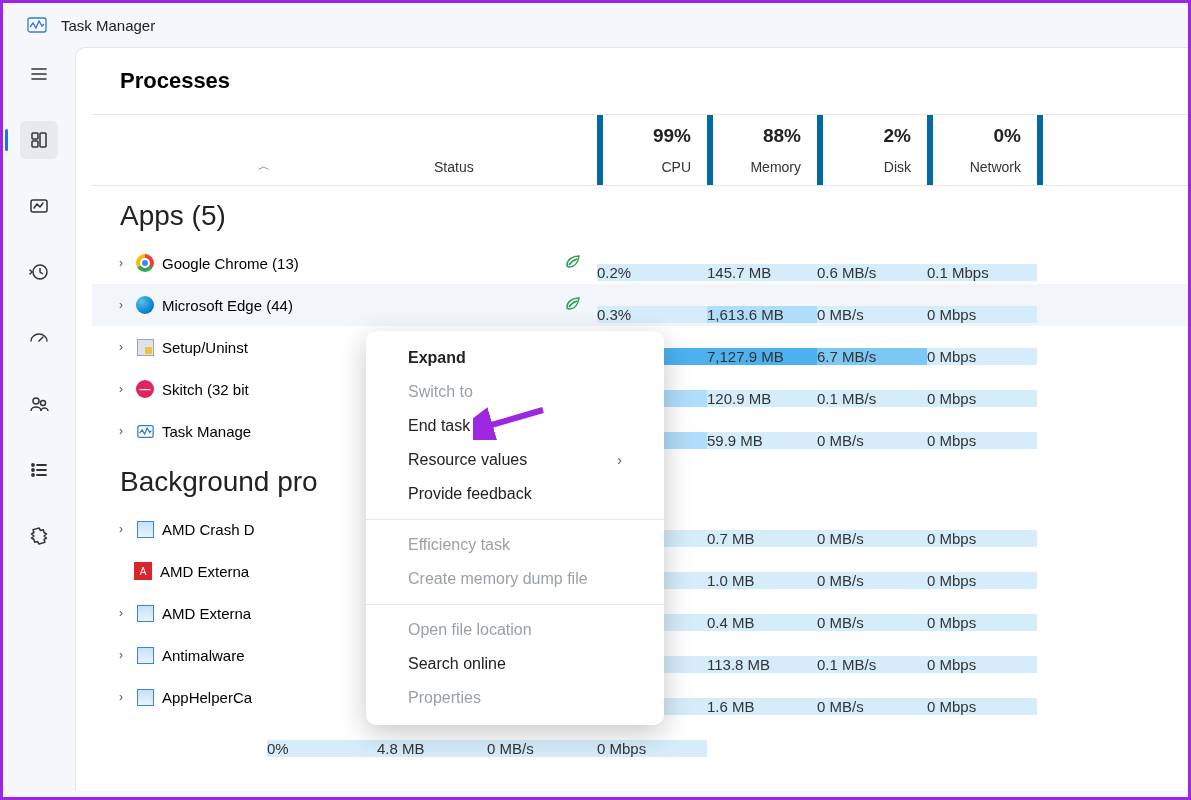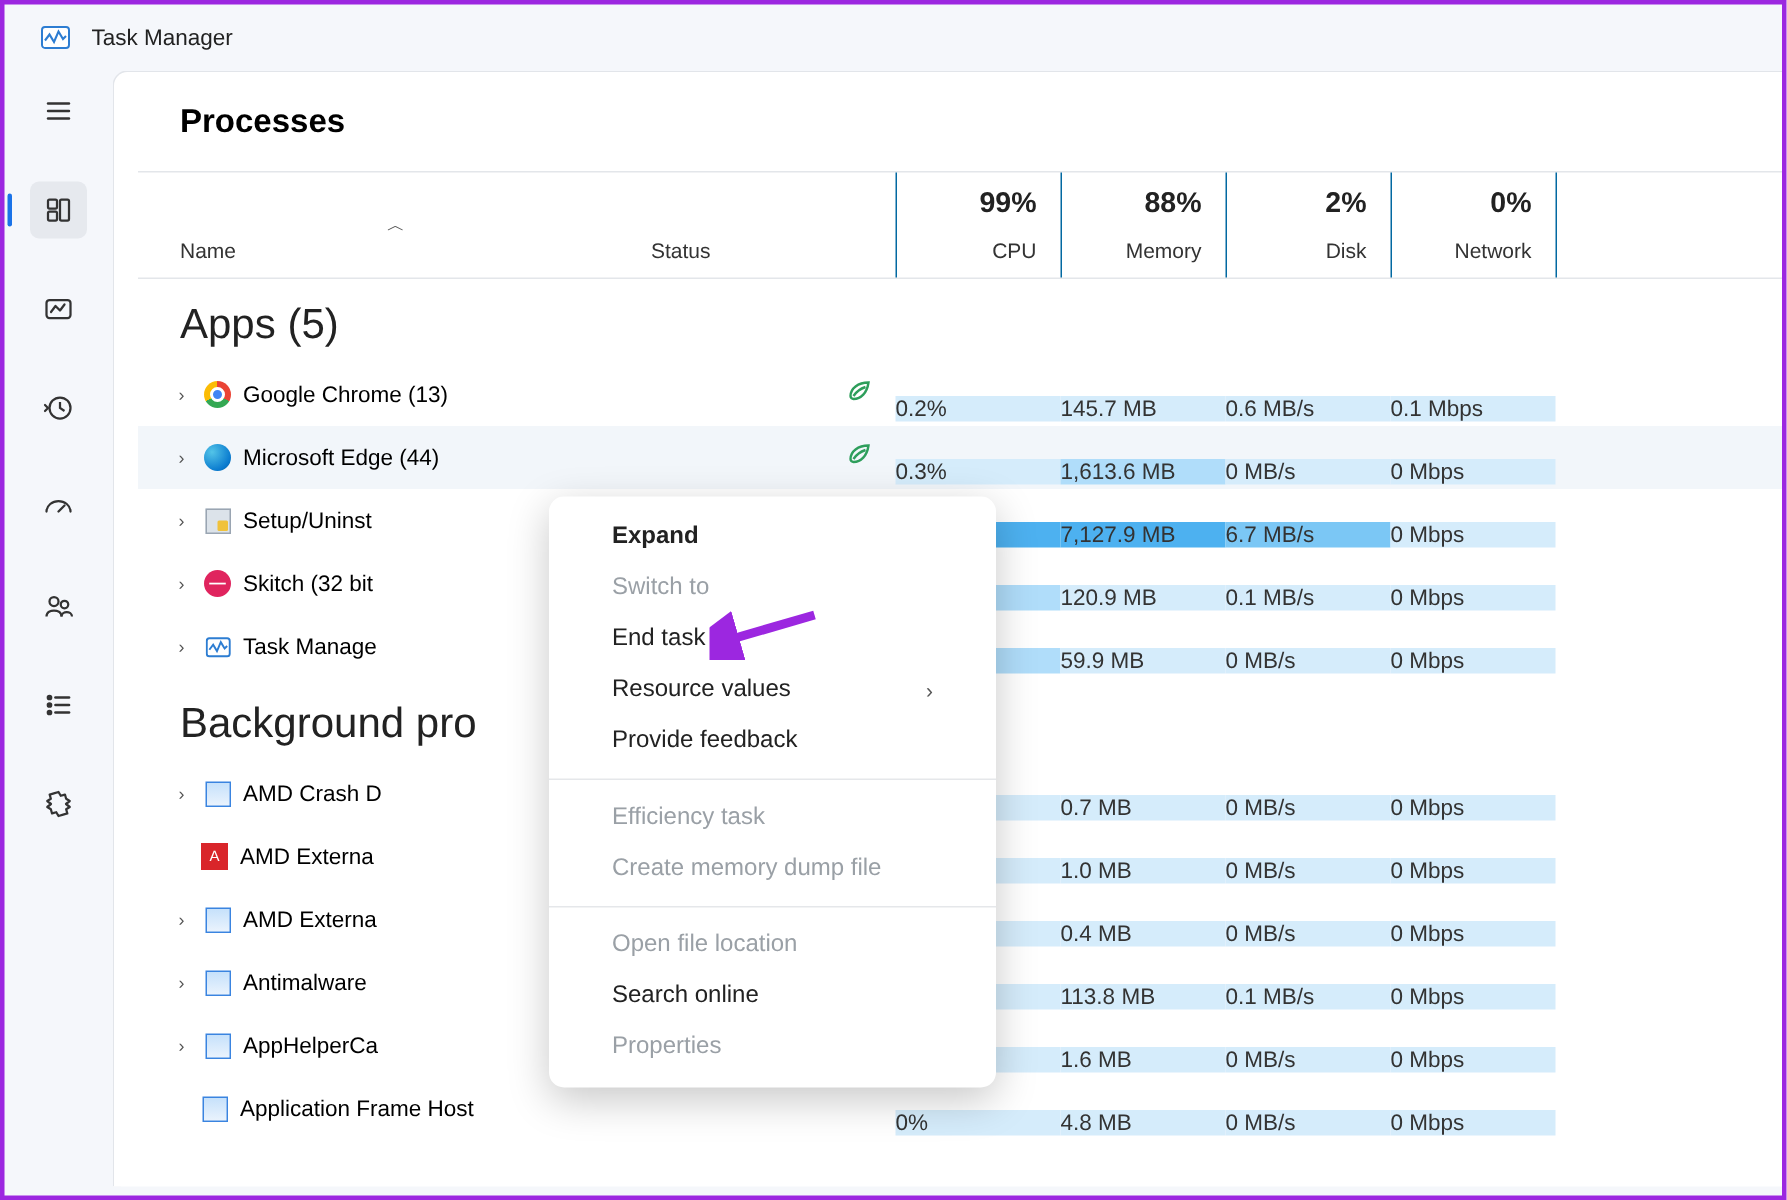--- a/index.html
+++ b/index.html
@@ -21,21 +21,21 @@
 .page-title { font-size: 22px; font-weight: 700; padding: 20px 28px; }
 
 .table { width: 100%; }
 .thead { display:flex; border-bottom:1px solid #e3e6ea; border-top:1px solid #e3e6ea; }
 .col-name { width: 330px; padding: 10px 14px 10px 28px; font-size:14px; color:#333; display:flex; flex-direction:column; justify-content:flex-end; }
 .col-name .sort { text-align:center; font-size:12px; color:#555;}
 .col-status { width:175px; padding:10px 12px; font-size:14px; color:#333; display:flex; align-items:flex-end;}
 .col-metric { width:110px; text-align:right; padding:10px 16px; font-size:14px; }
 .col-metric .pct { font-size:19px; font-weight:600; color:#222; }
 .col-metric .lbl { font-size:14px; color:#333; margin-top:12px;}
-.vline { border-left:1px solid #0369a1; }
+.vline { border-left:6px solid #0369a1; }
 
 .group-header { padding: 14px 28px 10px; font-size:28px; color:#222; }
 
 .row { display:flex; align-items:center; height:42px; font-size:15px; }
 .row.sel { background:#f2f6fa; }
 .cell-name { width:330px; display:flex; align-items:center; gap:8px; padding-left:22px; }
 .cell-name.indent { padding-left:42px;}
 .chev { width:14px; color:#555; font-size:12px; text-align:center;}
 .proc-icon { width:18px; height:18px; display:flex; align-items:center; justify-content:center; }
 .cell-status{ width:175px; display:flex; align-items:center; justify-content:flex-end; padding-right:14px;}
@@ -138,21 +138,20 @@
     </div>
   </div>
 
   <div class="main">
     <div class="page-title">Processes</div>
 
     <div class="table">
       <div class="thead">
         <div class="col-name">
           <span class="sort">︿</span>
-          <span>Name</span>
         </div>
         <div class="col-status">
             <span>Status</span>
           </div>
         <div class="col-metric vline">
           <div class="pct">99%</div>
           <div class="lbl">CPU</div>
         </div>
         <div class="col-metric vline">
           <div class="pct">88%</div>
@@ -329,26 +328,20 @@
             <span>AppHelperCa</span>
           </div>
         <div class="cell-status"></div>
         <div class="cell-metric hl1">0%</div>
         <div class="cell-metric hl1">1.6 MB</div>
         <div class="cell-metric hl1">0 MB/s</div>
         <div class="cell-metric hl1">0 Mbps</div>
       </div>
 
       <div class="row">
-        <div class="cell-name indent">
-            <span class="proc-icon">
-              <span class="win-ico"></span>
-            </span>
-            <span>Application Frame Host</span>
-          </div>
         <div class="cell-status"></div>
         <div class="cell-metric hl1">0%</div>
         <div class="cell-metric hl1">4.8 MB</div>
         <div class="cell-metric hl1">0 MB/s</div>
         <div class="cell-metric hl1">0 Mbps</div>
       </div>
     </div>
 
     <div class="context-menu">
       <div class="cm-item bold">Expand</div>

